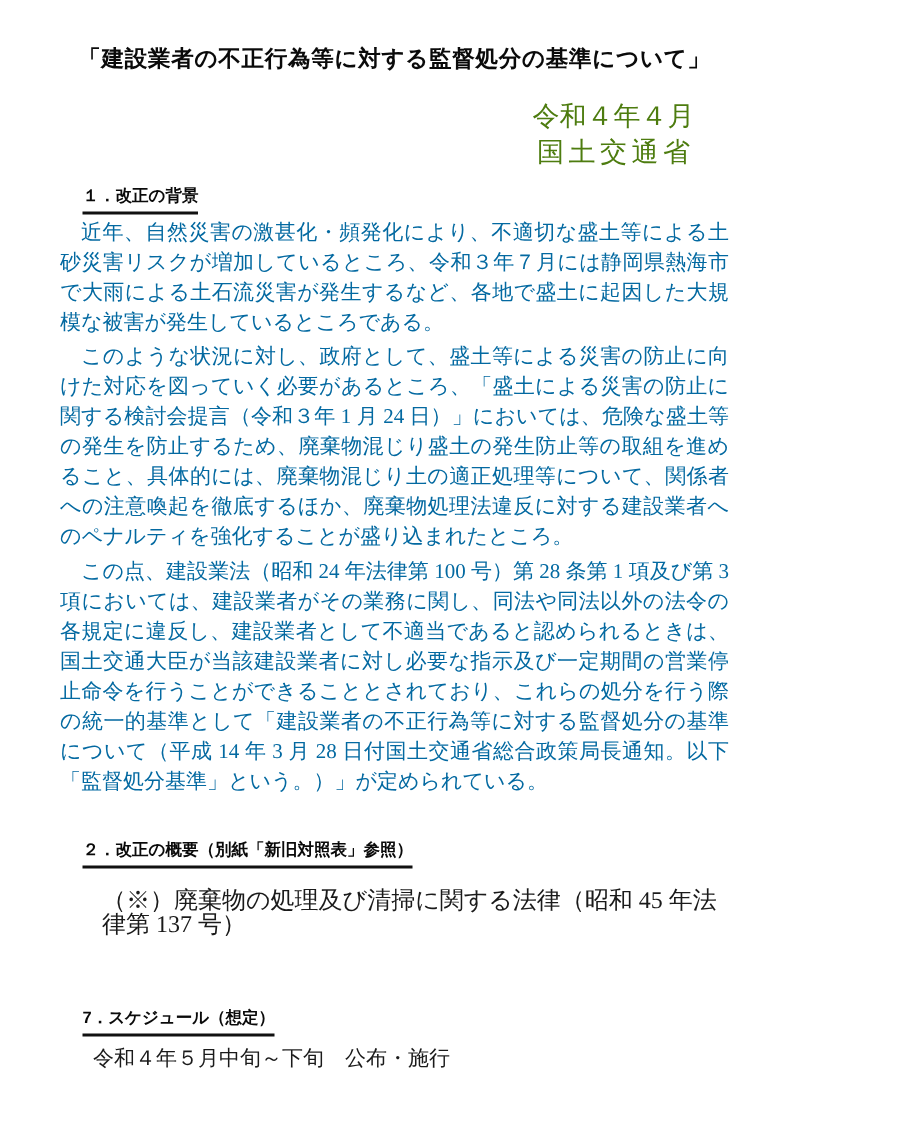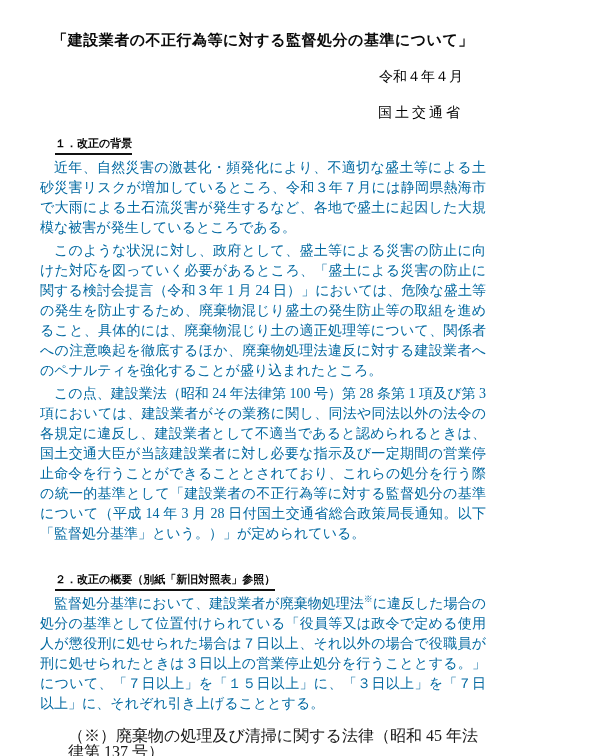--- a/index.html
+++ b/index.html
@@ -19,26 +19,26 @@
     font-family: "Liberation Sans", "DejaVu Sans", sans-serif;
     font-weight: bold;
     font-size: 15px;
     line-height: 23px;
     letter-spacing: 0.5px;
     color: #0a0a0a;
   }
   .meta {
     margin-top: 14px;
     text-align: right;
-    font-size: 14px;
+    font-size: 18px;
     line-height: 24px;
     padding-right: 23px;
-    color: #000000;
+    color: #4d7c0f;
   }
-  .meta .org { letter-spacing: 3px; margin-top: 12px; }
+  .meta .org { letter-spacing: 3px; }
   .heading {
     display: inline-block;
     margin: 0;
     margin-left: 15px;
     font-family: "Liberation Sans", "DejaVu Sans", sans-serif;
     font-weight: bold;
     font-size: 11px;
     line-height: 17px;
     color: #0a0a0a;
     border-bottom: 2px solid #111111;
@@ -94,21 +94,20 @@
 
   <section class="sec1">
     <h2 class="heading">１．改正の背景</h2>
     <p class="body">近年、自然災害の激甚化・頻発化により、不適切な盛土等による土砂災害リスクが増加しているところ、令和３年７月には静岡県熱海市で大雨による土石流災害が発生するなど、各地で盛土に起因した大規模な被害が発生しているところである。</p>
     <p class="body">このような状況に対し、政府として、盛土等による災害の防止に向けた対応を図っていく必要があるところ、「盛土による災害の防止に関する検討会提言（令和３年 1 月 24 日）」においては、危険な盛土等の発生を防止するため、廃棄物混じり盛土の発生防止等の取組を進めること、具体的には、廃棄物混じり土の適正処理等について、関係者への注意喚起を徹底するほか、廃棄物処理法違反に対する建設業者へのペナルティを強化することが盛り込まれたところ。</p>
     <p class="body">この点、建設業法（昭和 24 年法律第 100 号）第 28 条第 1 項及び第 3 項においては、建設業者がその業務に関し、同法や同法以外の法令の各規定に違反し、建設業者として不適当であると認められるときは、国土交通大臣が当該建設業者に対し必要な指示及び一定期間の営業停止命令を行うことができることとされており、これらの処分を行う際の統一的基準として「建設業者の不正行為等に対する監督処分の基準について（平成 14 年 3 月 28 日付国土交通省総合政策局長通知。以下「監督処分基準」という。）」が定められている。</p>
   </section>
 
   <section class="sec2">
     <h2 class="heading">２．改正の概要（別紙「新旧対照表」参照）</h2>
-    <p class="body"><span>監督処分基準において、建設業者が廃棄物処理法</span><sup class="supmark">※</sup><span>に違反した場合の処分の基準として位置付けられている「役員等又は政令で定める使用人が懲役刑に処せられた場合は７日以上、それ以外の場合で役職員が刑に処せられたときは３日以上の営業停止処分を行うこととする。」について、「７日以上」を「１５日以上」に、「３日以上」を「７日以上」に、それぞれ引き上げることとする。</span></p>
     <p class="footnote">（※）廃棄物の処理及び清掃に関する法律（昭和 45 年法律第 137 号）</p>
   </section>
 
   <section class="sec3">
     <h2 class="heading">7．スケジュール（想定）</h2>
     <p class="schedule">令和４年５月中旬～下旬　公布・施行</p>
   </section>
 
 </div>
 

